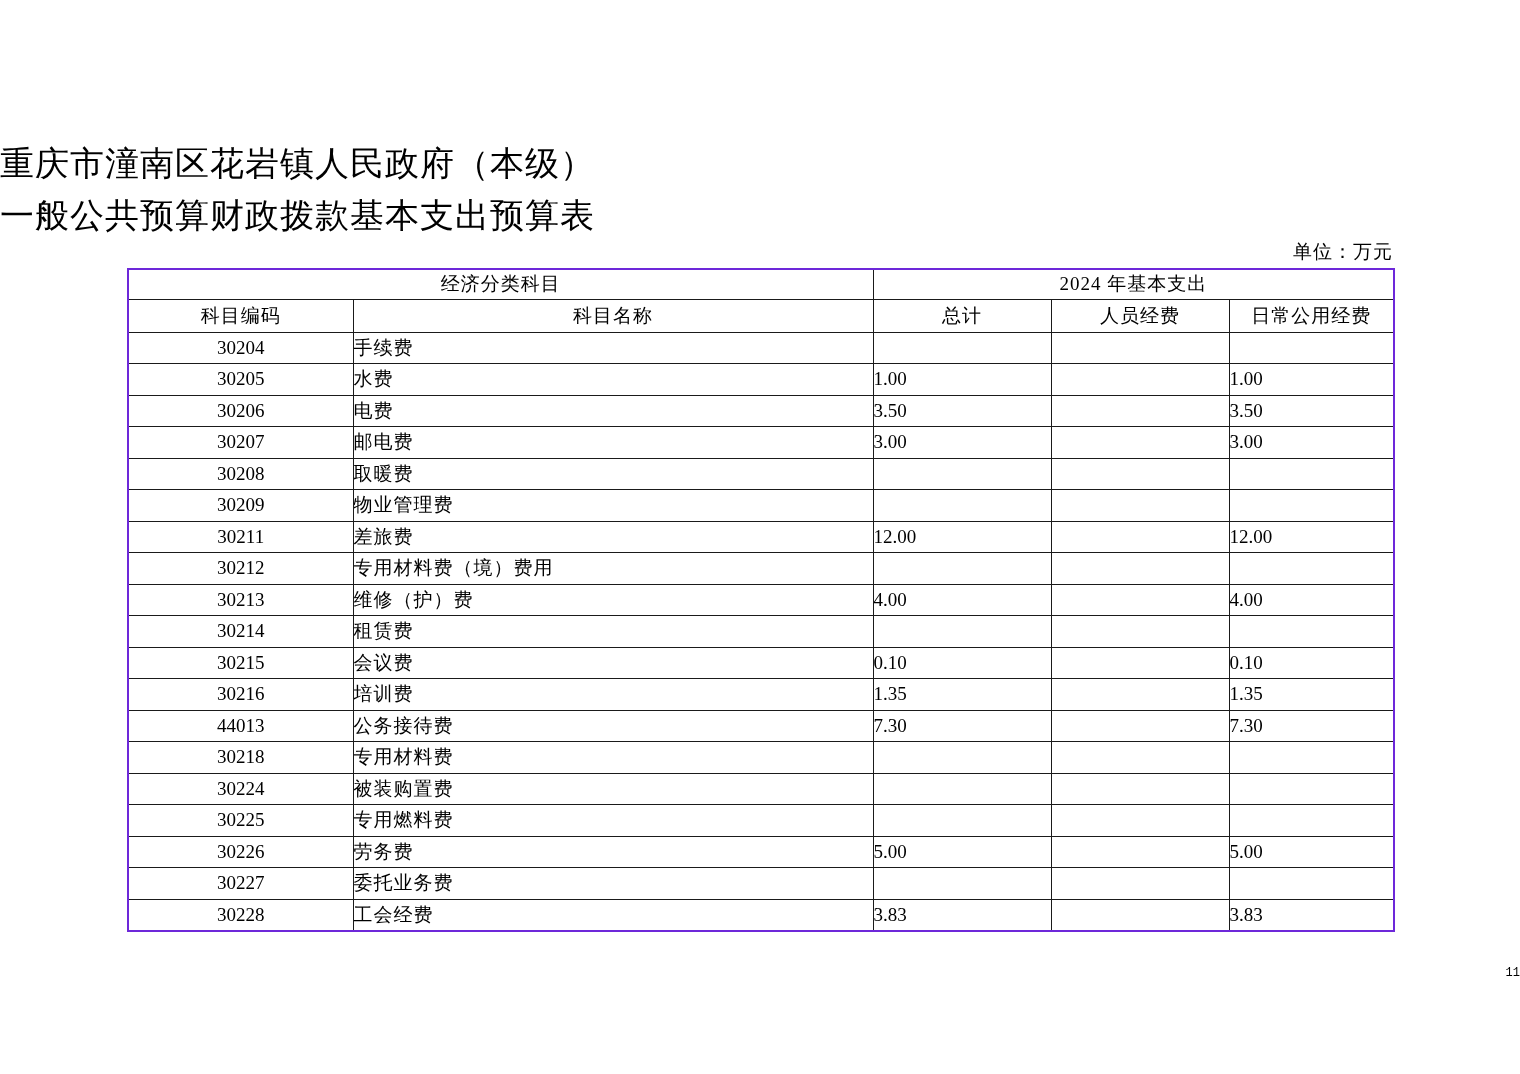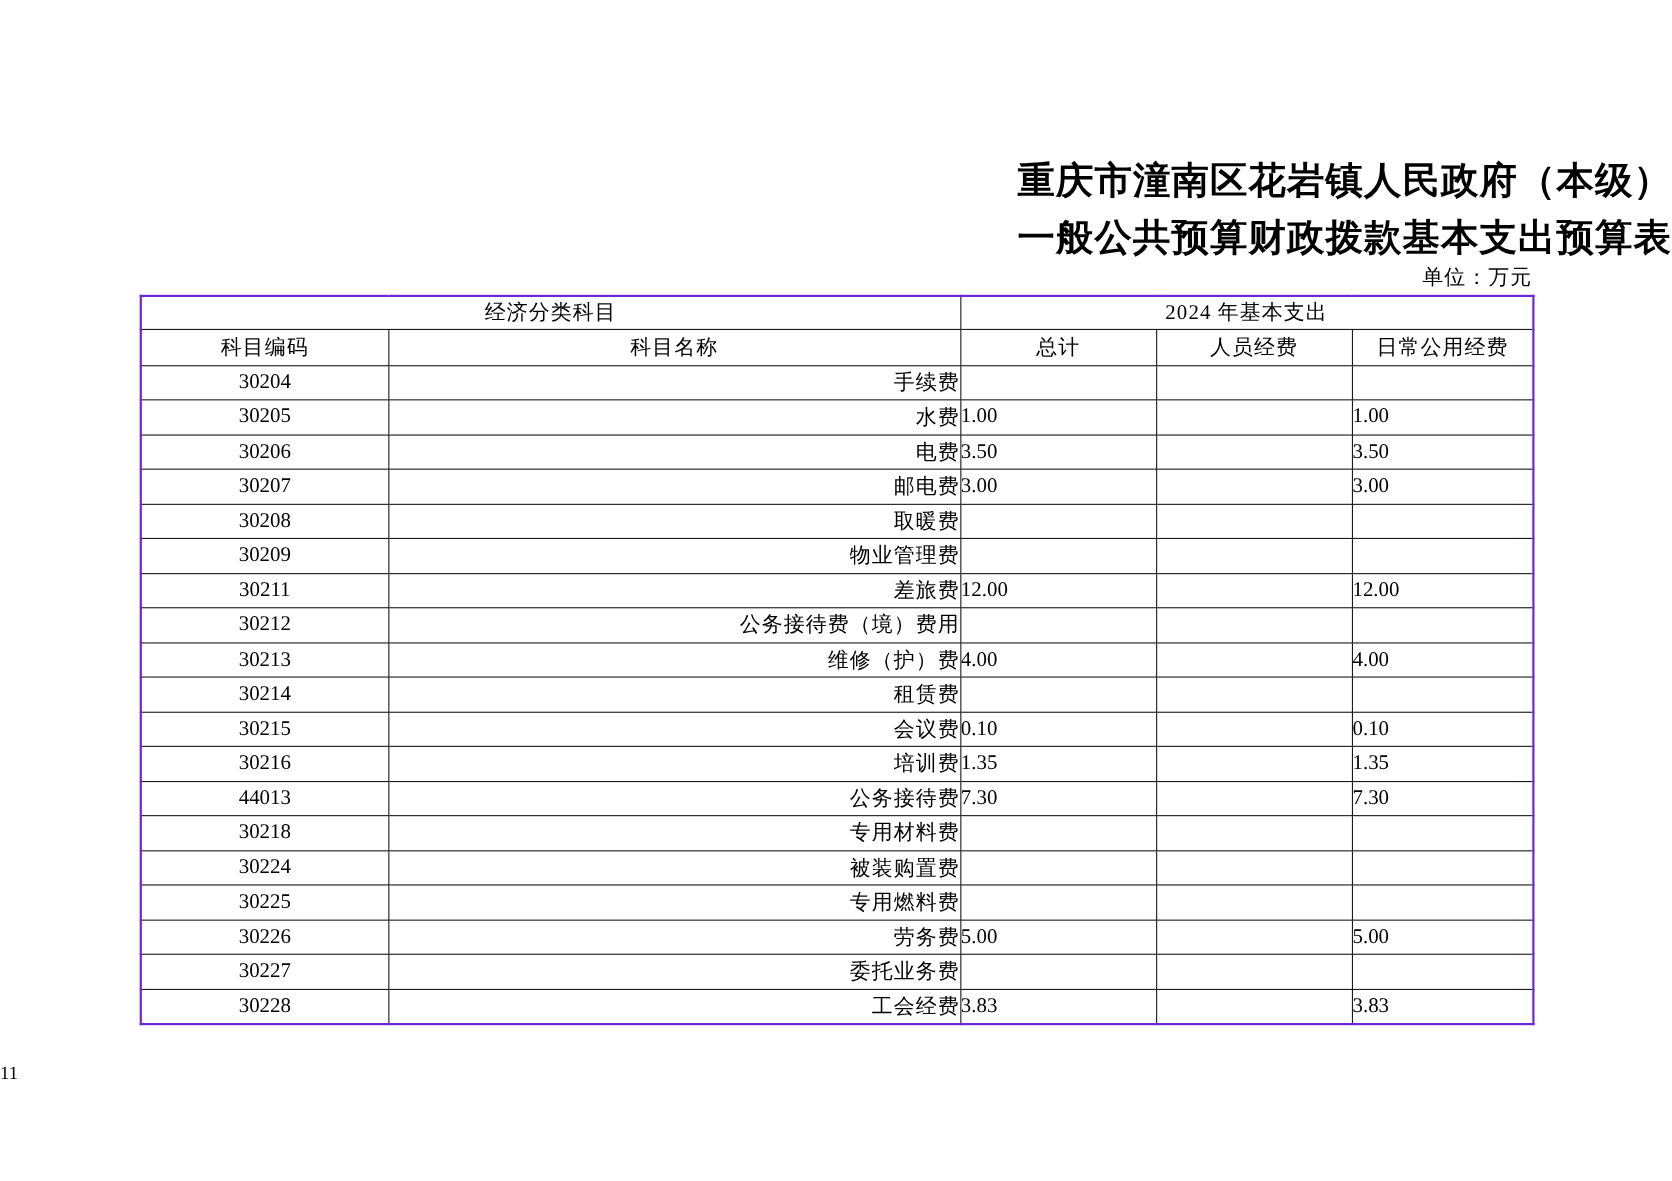--- a/index.html
+++ b/index.html
@@ -13,23 +13,23 @@
     height: 1074px;
     background: #ffffff;
     color: #000000;
     font-family: "Liberation Serif", "DejaVu Serif", serif;
     overflow: hidden;
   }
   .doc-title {
     position: absolute;
     left: 0;
     width: 100%;
-    text-align: right;
+    text-align: left;
     font-size: 34px;
-    font-weight: bold;
+    font-weight: normal;
     letter-spacing: 1px;
     white-space: nowrap;
   }
   .doc-title.line1 { top: 141px; }
   .doc-title.line2 { top: 193px; }
   .unit-note {
     position: absolute;
     top: 239px;
     left: 127px;
     width: 1266px;
@@ -54,29 +54,30 @@
     padding: 0;
     overflow: hidden;
     white-space: nowrap;
   }
   tr.header-group-row { height: 30px; }
   tr.header-cols-row  { height: 33px; margin-top: 48px; }
   tbody tr.data-row   { height: 31.5px; }
   th.group-cell { text-align: center; letter-spacing: 1px; }
   th.col-head   { text-align: center; letter-spacing: 1px; }
   td.cell-code  { text-align: center; padding-left: 31px; }
-  td.cell-name  { text-align: right; padding-left: 27px; letter-spacing: 1px; }
+  td.cell-name  { text-align: left; padding-left: 27px; letter-spacing: 1px; }
   td.cell-num   { text-align: left; }
   .page-number {
     position: absolute;
     top: 966px;
     left: 0;
     width: 100%;
-    text-align: left;
-    font-size: 17px;
+    text-align: right;
+    font-size: 12px;
+    font-family: Liberation Mono, monospace;
   }
 </style>
 </head>
 <body>
 
 <div class="page">
 
   <div class="doc-title line1">重庆市潼南区花岩镇人民政府（本级）</div>
 
   <div class="doc-title line2">一般公共预算财政拨款基本支出预算表</div>
@@ -149,21 +150,21 @@
         </tr>
         <tr class="data-row">
           <td class="cell-code">30211</td>
           <td class="cell-name">差旅费</td>
           <td class="cell-num">12.00</td>
           <td class="cell-num"></td>
           <td class="cell-num">12.00</td>
         </tr>
         <tr class="data-row">
           <td class="cell-code">30212</td>
-          <td class="cell-name">公务接待费（境）费用</td>
+          <td class="cell-name">专用材料费（境）费用</td>
           <td class="cell-num"></td>
           <td class="cell-num"></td>
           <td class="cell-num"></td>
         </tr>
         <tr class="data-row">
           <td class="cell-code">30213</td>
           <td class="cell-name">维修（护）费</td>
           <td class="cell-num">4.00</td>
           <td class="cell-num"></td>
           <td class="cell-num">4.00</td>

